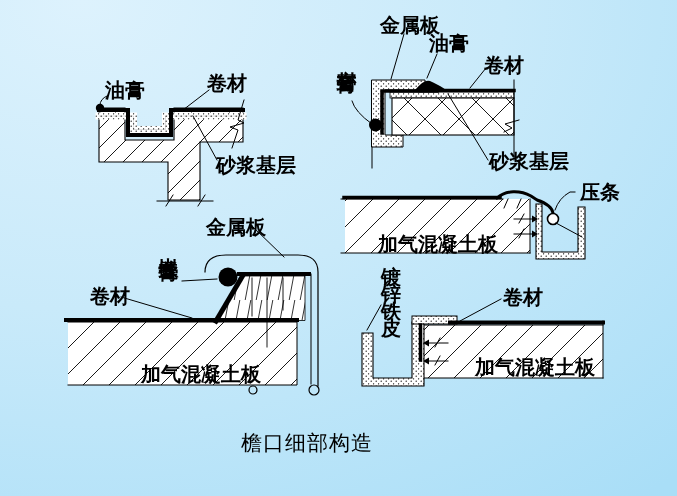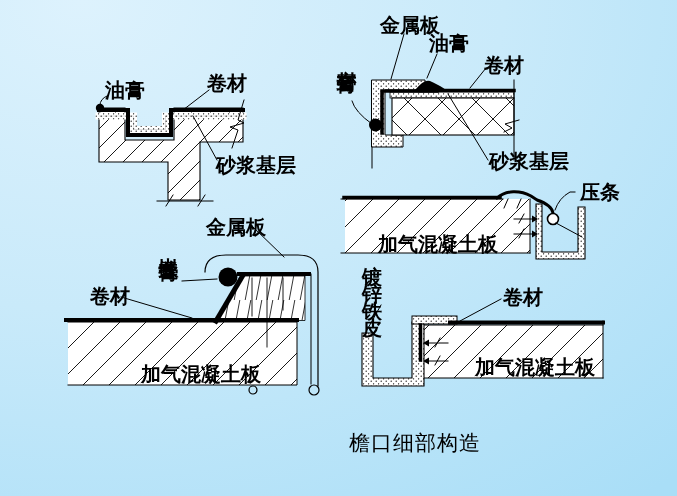--- a/index.html
+++ b/index.html
@@ -4,21 +4,21 @@
 <style>
   html,body{margin:0;padding:0;}
   body{width:677px;height:496px;overflow:hidden;position:relative;
        font-family:"Liberation Serif",serif;}
   #slide{position:absolute;inset:0;
          background:radial-gradient(130% 130% at 12% 0%, #ddf2fd 0%, #c9eafa 48%, #a9def7 100%);}
   svg{position:absolute;left:0;top:0;}
   .lbl{position:absolute;font-size:20px;color:#000;white-space:nowrap;line-height:15px;font-weight:bold;}
   .vlbl{white-space:normal;writing-mode:vertical-rl;text-orientation:upright;letter-spacing:2px;}
   .wrap2{white-space:normal;width:31px;line-height:17px;word-break:break-all;}
-  .title{position:absolute;left:241px;top:429px;width:240px;text-align:right;
+  .title{position:absolute;left:241px;top:429px;width:240px;text-align:left;
          font-size:21px;letter-spacing:1px;color:#000;}
 </style>
 </head>
 <body>
 
 <div id="slide">
 
 <svg width="677" height="496" viewBox="0 0 677 496">
   <defs>
     <pattern id="h19" width="19" height="19" patternUnits="userSpaceOnUse">
@@ -148,19 +148,19 @@
 <div class="lbl" style="left:489px;top:154px">砂浆基层</div>
 
 <div class="lbl" style="left:580px;top:185px">压条</div>
 <div class="lbl" style="left:378px;top:237px">加气混凝土板</div>
 
 <div class="lbl" style="left:206px;top:220px">金属板</div>
 <div class="lbl vlbl" style="left:161px;top:242px">嵌缝膏</div>
 <div class="lbl" style="left:90px;top:289px">卷材</div>
 <div class="lbl" style="left:141px;top:367px">加气混凝土板</div>
 
-<div class="lbl wrap2" style="left:362px;top:269px">镀锌铁皮</div>
+<div class="lbl wrap2" style="left:381px;top:269px">镀锌铁皮</div>
 <div class="lbl" style="left:503px;top:290px">卷材</div>
 <div class="lbl" style="left:475px;top:360px">加气混凝土板</div>
 
 <div class="title">檐口细部构造</div>
 
 </div>
 
 </body></html>

